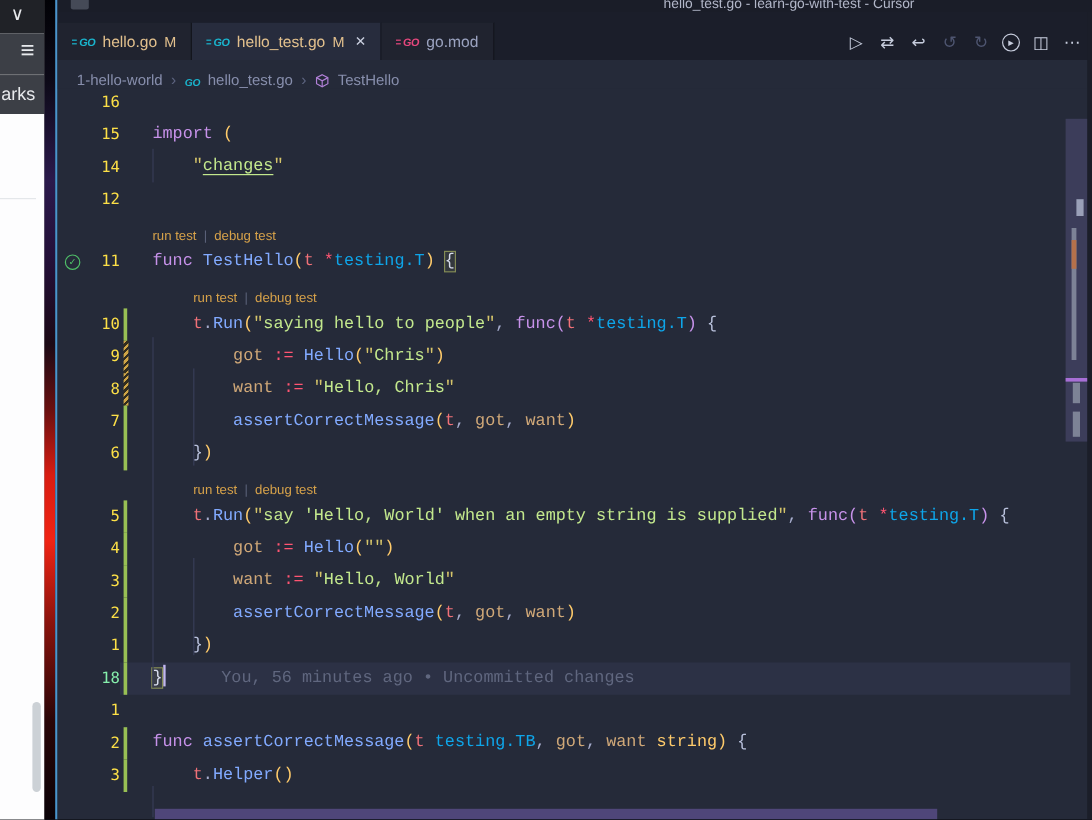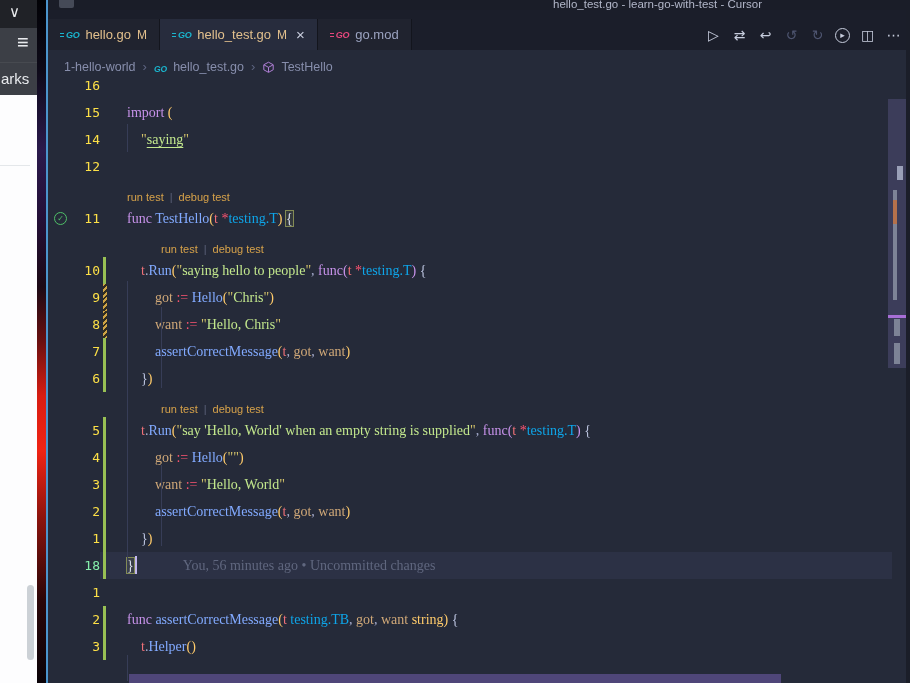--- a/index.html
+++ b/index.html
@@ -53,21 +53,21 @@
   .row{display:flex;height:27px}
   .g-icon{width:26px;position:relative;flex:none}
   .test-pass{position:absolute;left:6px;top:7px;width:11px;height:11px;border:1.3px solid #4fbf68;border-radius:50%;color:#4fbf68;font-size:8px;line-height:11px;text-align:center;cursor:pointer}
   .g-num{width:26px;flex:none;text-align:right;font-family:"DejaVu Sans Mono",monospace;font-size:13px;line-height:27px;color:#fde047}
   .row.cur .g-num{color:#86efac}
   .row-body{flex:1;display:flex}
   .row.cur .row-body{background:#2c3145}
   .g-bar{width:27px;flex:none;position:relative}
   .g-bar.add::before{content:"";position:absolute;left:3px;top:0;bottom:0;width:3px;background:#98c054}
   .g-bar.mod::before{content:"";position:absolute;left:3px;top:0;bottom:0;width:4px;background:repeating-linear-gradient(135deg,#cfa446 0 2px,#332d1e 2px 4px)}
-  .codeline{font-family:Liberation Serif, serif;font-size:14px;line-height:27px;white-space:pre;color:#a6accd}
+  .codeline{font-family:Liberation Mono, monospace;font-size:14px;line-height:27px;white-space:pre;color:#a6accd}
   .lens{height:23px;font-size:11px;color:#d7a24a;display:flex;align-items:flex-end;padding-bottom:2px}
   .lens .lnk{cursor:pointer}
   .lens .sep{color:#5a6078;margin:0 6px}
   .tok-kw{color:#c792ea}.tok-fn{color:#82aaff}.tok-st{color:#c3e88d}.tok-q{color:#d5c46a}
   .tok-pg{color:#ffcb6b}.tok-pp{color:#c792ea}.tok-op{color:#ff5572}.tok-vr{color:#d0a878}
   .tok-pm{color:#f07178}.tok-ty{color:#0ea5e9}.tok-pl{color:#a6accd}.tok-br{color:#bac2dd}.tok-tk{color:#ffcb6b}
   .tok-su{color:#c3e88d;text-decoration:underline;text-underline-offset:3px;cursor:pointer}
   .tok-bx{color:#d9deee;outline:1px solid #838b55;background:rgba(131,139,85,.15)}
   .blame{color:#60677f;margin-left:46px}
   .caret{display:inline-block;width:2px;height:18px;background:#c2b7f0;vertical-align:-4px;margin-left:1px}
@@ -170,21 +170,21 @@
           <div class="row-body">
             <div class="g-bar"></div>
             <div class="codeline"><span class="tok-kw">import </span><span class="tok-pg">(</span></div>
           </div>
         </div>
         <div class="row">
           <div class="g-icon"></div>
           <div class="g-num">14</div>
           <div class="row-body">
             <div class="g-bar"></div>
-            <div class="codeline"><span class="tok-pl">    </span><span class="tok-q">"</span><span class="tok-su">saying</span><span class="tok-q">"</span></div>
+            <div class="codeline"><span class="tok-pl">    </span><span class="tok-q">"</span><span class="tok-su">changes</span><span class="tok-q">"</span></div>
           </div>
         </div>
         <div class="row">
           <div class="g-icon"></div>
           <div class="g-num">12</div>
           <div class="row-body">
             <div class="g-bar"></div>
             <div class="codeline"></div>
           </div>
         </div>

